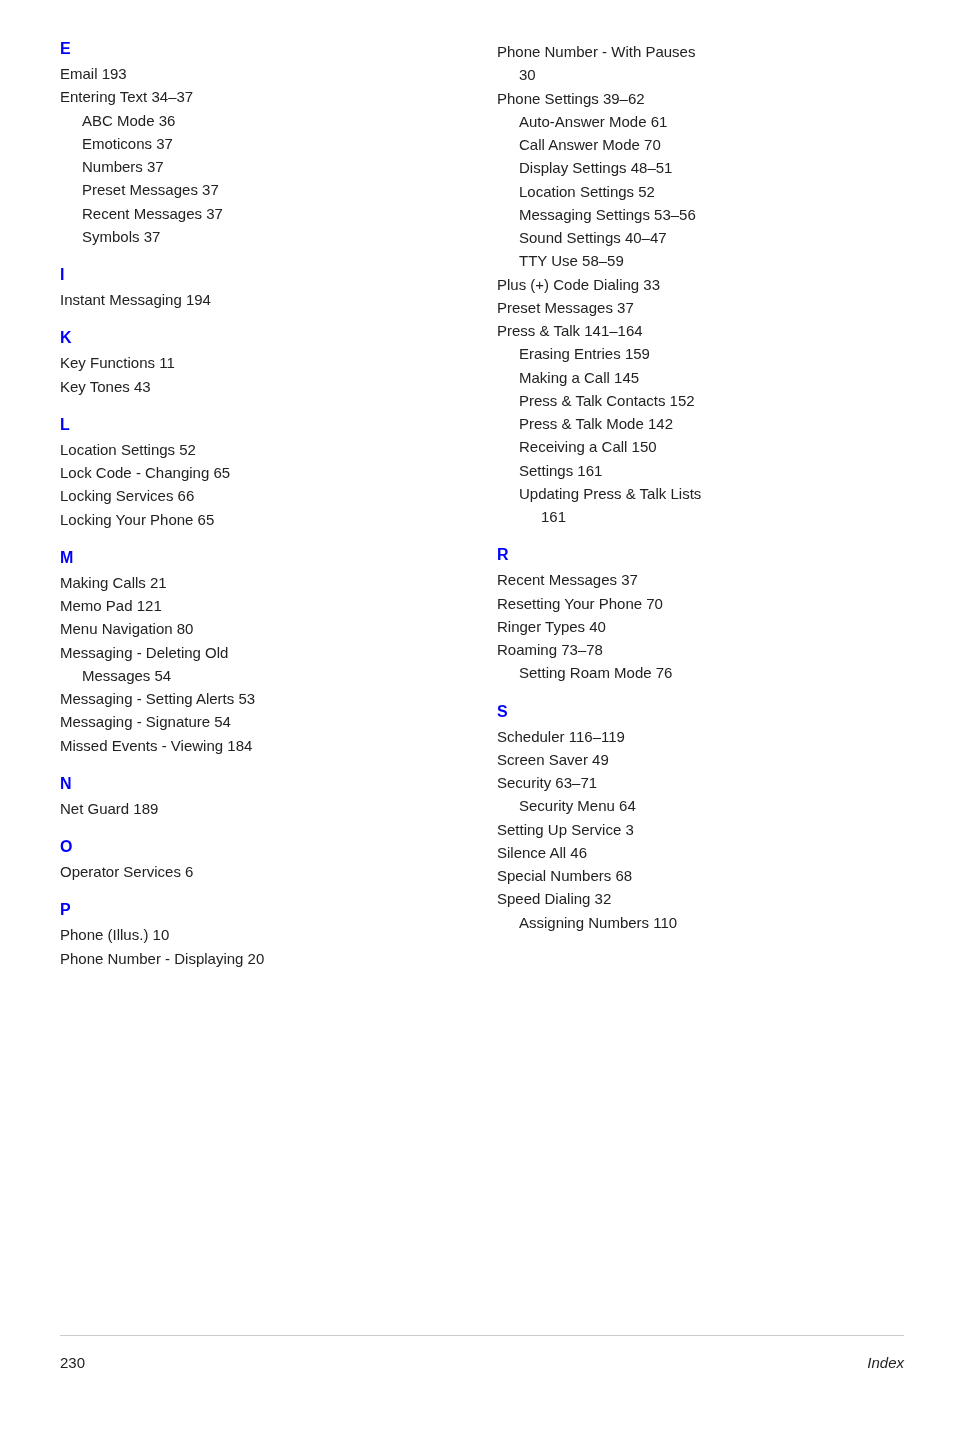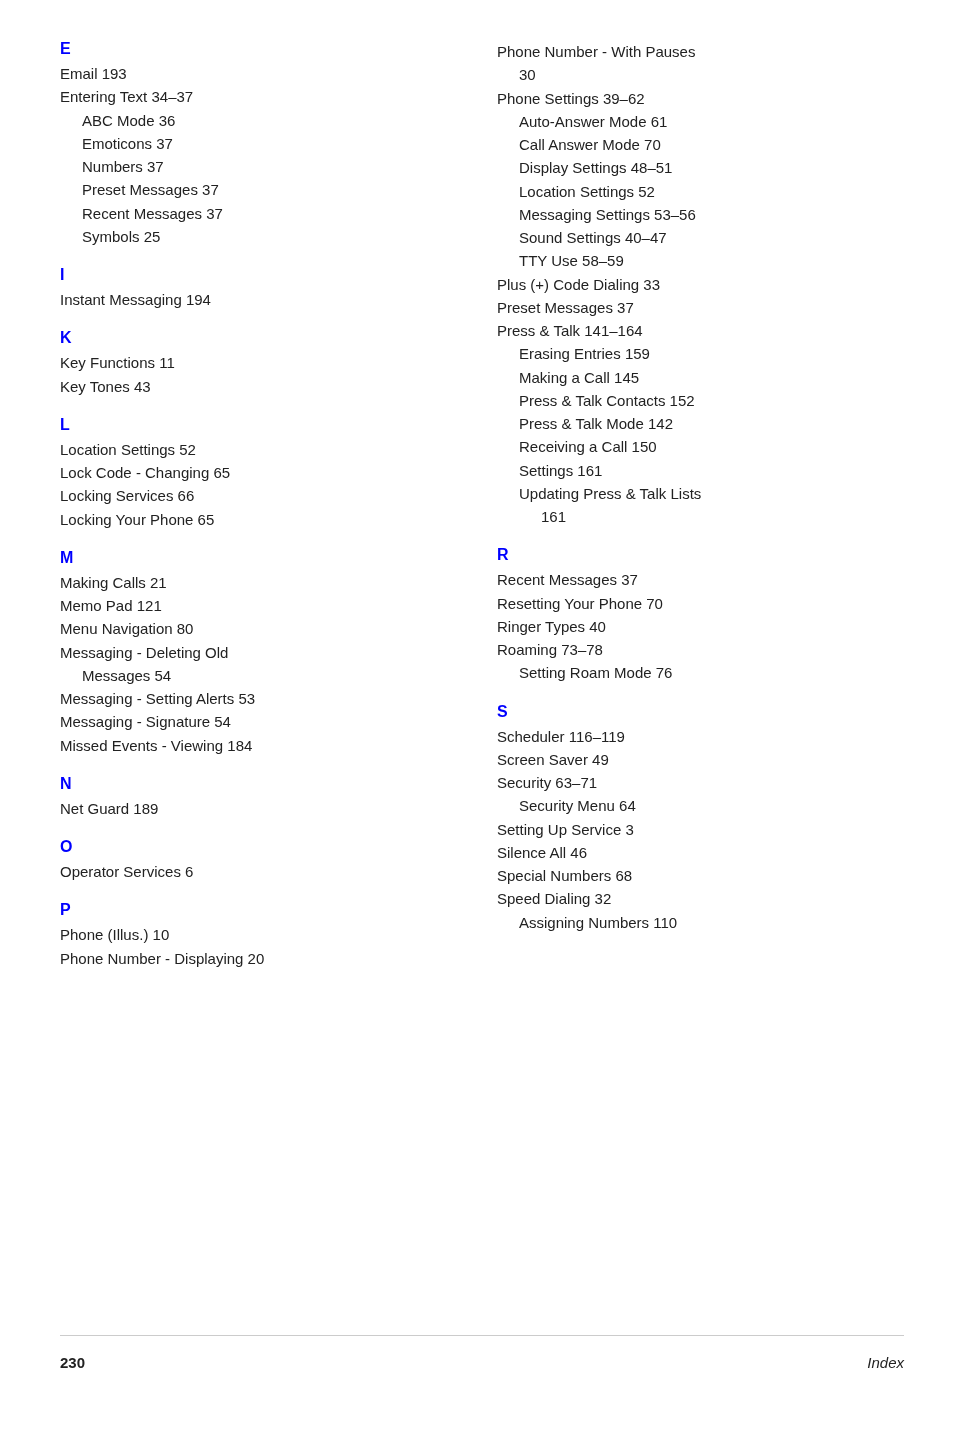--- a/index.html
+++ b/index.html
@@ -53,21 +53,21 @@
     }
     .footer {
       display: flex;
       justify-content: space-between;
       align-items: flex-end;
       padding-top: 18px;
       border-top: 1px solid #ccc;
       margin-top: auto;
     }
     .footer-page {
-      font-weight: bold;
+      font-weight: normal;
       font-size: 15px;
     }
     .footer-label {
       font-size: 15px;
       font-style: italic;
     }
   </style>
 </head>
 <body>
 
@@ -76,21 +76,21 @@
     <div class="col" id="left-col">
         <div class="section">
           <div class="section-letter">E</div>
           <div class="entry">Email  193</div>
           <div class="entry">Entering Text  34–37</div>
           <div class="entry sub">ABC Mode  36</div>
           <div class="entry sub">Emoticons  37</div>
           <div class="entry sub">Numbers  37</div>
           <div class="entry sub">Preset Messages  37</div>
           <div class="entry sub">Recent Messages  37</div>
-          <div class="entry sub">Symbols  25</div>
+          <div class="entry sub">Symbols  37</div>
         </div>
         <div class="section">
           <div class="section-letter">I</div>
           <div class="entry">Instant Messaging  194</div>
         </div>
         <div class="section">
           <div class="section-letter">K</div>
           <div class="entry">Key Functions  11</div>
           <div class="entry">Key Tones  43</div>
         </div>

